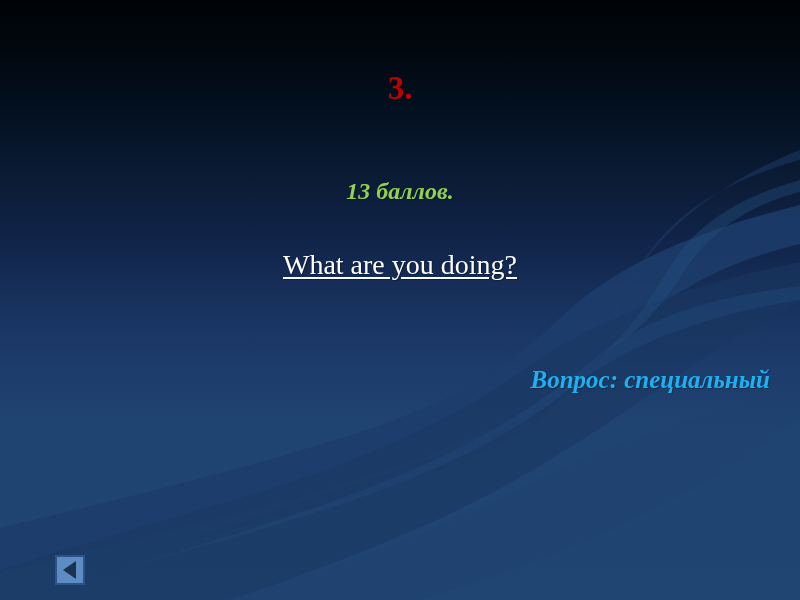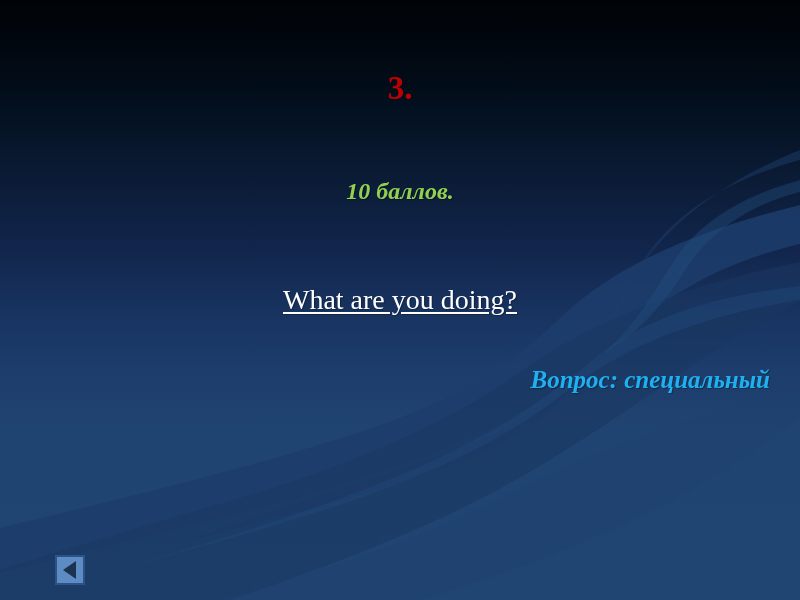--- a/index.html
+++ b/index.html
@@ -76,21 +76,20 @@
     color: #ffffff;
     font-size: 28px;
     line-height: 1.13;
     text-shadow: 1px 1px 1px rgba(0,0,0,0.30);
   }
   #question-prompt { display: block; }
   #question-sentence {
     display: inline-block;
     text-decoration: underline;
     text-underline-offset: 3px;
-    margin-top: 35px;
   }
 
   
   #answer-line {
     right: 30px;
     top: 366px;
     color: #1eb0f0;
     font-size: 25px;
     font-weight: bold;
     font-style: italic;
@@ -149,21 +148,21 @@
       <path d="M800,180 C742,196 700,222 676,258 C652,294 636,326 604,352 C640,334 666,300 688,266
                C712,230 752,204 800,192 Z" fill="#24507f" opacity="0.40"></path>
 
       <path d="M800,392 C700,412 600,448 510,494 C420,540 320,572 220,600 L420,600
                C520,570 610,534 690,490 C740,462 772,436 800,418 Z" fill="#1e4070" opacity="0.50"></path>
     </g>
   </svg>
 
   <div class="txt" id="round-number">3.</div>
 
-  <div class="txt" id="points-line">10 баллов.</div>
+  <div class="txt" id="points-line">13 баллов.</div>
 
   <div id="question-block">
     <span id="question-sentence">What are you doing?</span>
   </div>
 
   <div class="txt" id="answer-line">Вопрос:  специальный</div>
 
   <div id="back-button">
     <span class="tri"></span>
   </div>

